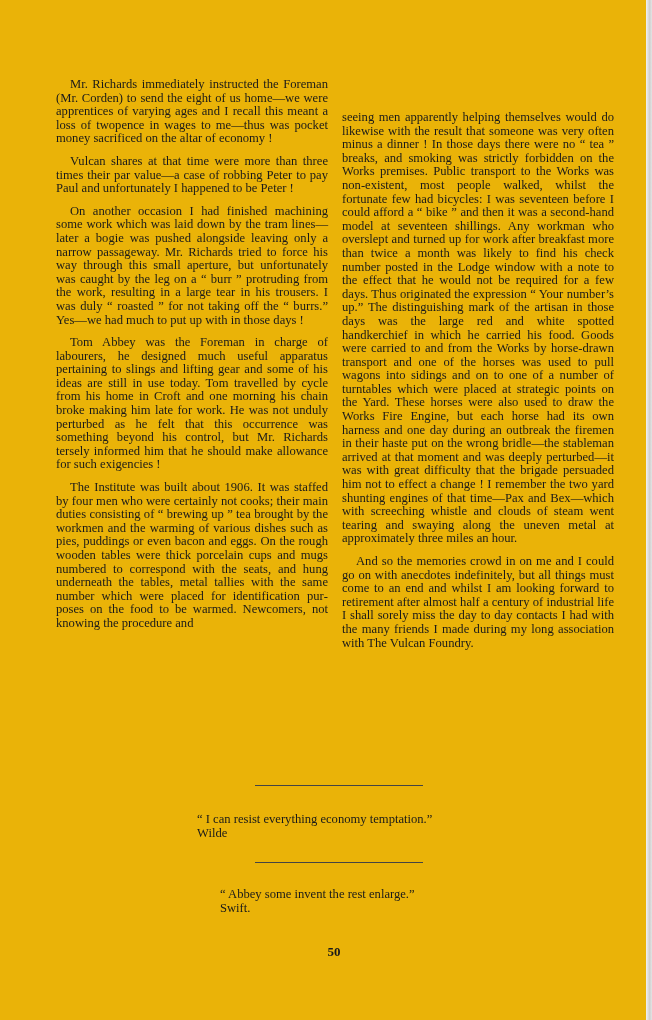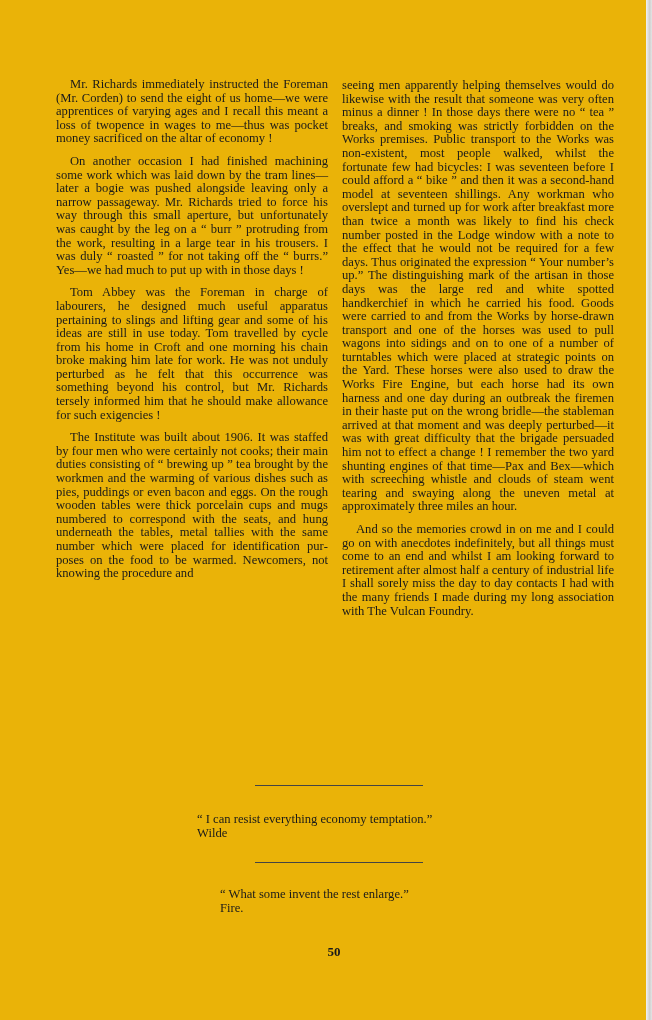--- a/index.html
+++ b/index.html
@@ -37,21 +37,21 @@
       line-height: 13.6px;
       text-align: justify;
       hyphens: manual;
     }
     .col-left { left: 56px; }
     .col-right { left: 342px; top: 79px; }
     .column p {
       margin: 0 0 9px 0;
       text-indent: 14px;
     }
-    .column p.cont { text-indent: 0; }
+    .column p.cont { text-indent: 0; margin-top: 32px; }
     .column p.gap-before { margin-top: 6px; }
 
     .rule {
       position: absolute;
       height: 1px;
       background: #444;
       width: 168px;
       left: 255px;
     }
     .rule-1 { top: 785px; }
@@ -80,38 +80,39 @@
     }
   </style>
 </head>
 <body>
 
 <div class="page">
   <div class="edge-strip"></div>
 
   <div class="column col-left">
     <p>Mr. Richards immediately instructed the Foreman (Mr. Corden) to send the eight of us home—we were apprentices of varying ages and I recall this meant a loss of twopence in wages to me—thus was pocket money sacrificed on the altar of economy !</p>
+    <p>Vulcan shares at that time were more than three times their par value—a case of robbing Peter to pay Paul and un­fortunately I happened to be Peter !</p>
     <p>On another occasion I had finished machining some work which was laid down by the tram lines—later a bogie was pushed alongside leaving only a narrow passageway. Mr. Richards tried to force his way through this small aperture, but unfortunately was caught by the leg on a “ burr ” protruding from the work, resulting in a large tear in his trousers. I was duly “ roasted ” for not taking off the “ burrs.” Yes—we had much to put up with in those days !</p>
     <p>Tom Abbey was the Foreman in charge of labourers, he designed much useful apparatus pertaining to slings and lifting gear and some of his ideas are still in use today. Tom travelled by cycle from his home in Croft and one morning his chain broke making him late for work. He was not unduly perturbed as he felt that this occurrence was something be­yond his control, but Mr. Richards tersely informed him that he should make allowance for such exigencies !</p>
     <p>The Institute was built about 1906. It was staffed by four men who were certainly not cooks; their main duties consisting of “ brewing up ” tea brought by the workmen and the warming of various dishes such as pies, puddings or even bacon and eggs. On the rough wooden tables were thick porcelain cups and mugs numbered to correspond with the seats, and hung underneath the tables, metal tallies with the same number which were placed for identification pur­poses on the food to be warmed. New­comers, not knowing the procedure and</p>
   </div>
 
   <div class="column col-right">
     <p class="cont">seeing men apparently helping themselves would do likewise with the result that someone was very often minus a dinner ! In those days there were no “ tea ” breaks, and smoking was strictly for­bidden on the Works premises. Public transport to the Works was non-existent, most people walked, whilst the fortunate few had bicycles: I was seventeen before I could afford a “ bike ” and then it was a second-hand model at seventeen shill­ings. Any workman who overslept and turned up for work after breakfast more than twice a month was likely to find his check number posted in the Lodge window with a note to the effect that he would not be required for a few days. Thus originated the expression “ Your number’s up.” The distinguishing mark of the artisan in those days was the large red and white spotted handkerchief in which he carried his food. Goods were carried to and from the Works by horse-drawn transport and one of the horses was used to pull wagons into sidings and on to one of a number of turntables which were placed at strategic points on the Yard. These horses were also used to draw the Works Fire Engine, but each horse had its own harness and one day during an outbreak the firemen in their haste put on the wrong bridle—the stableman arrived at that moment and was deeply perturbed—it was with great difficulty that the brigade persuaded him not to effect a change ! I remember the two yard shunting engines of that time—Pax and Bex—which with screeching whistle and clouds of steam went tearing and swaying along the uneven metal at approximately three miles an hour.</p>
     <p class="gap-before">And so the memories crowd in on me and I could go on with anecdotes in­definitely, but all things must come to an end and whilst I am looking forward to retirement after almost half a century of industrial life I shall sorely miss the day to day contacts I had with the many friends I made during my long associa­tion with The Vulcan Foundry.</p>
   </div>
 
   <div class="rule rule-1"></div>
 
   <div class="quote-block quote-1">
     <span class="quote-text">“ I can resist everything economy temptation.”</span>
     <span class="quote-author">Wilde</span>
   </div>
 
   <div class="rule rule-2"></div>
 
   <div class="quote-block quote-2">
-    <span class="quote-text">“ What some invent the rest enlarge.”</span>
-    <span class="quote-author">Fire.</span>
+    <span class="quote-text">“ Abbey some invent the rest enlarge.”</span>
+    <span class="quote-author">Swift.</span>
   </div>
 
   <div class="page-number">50</div>
 </div>
 
 </body></html>

